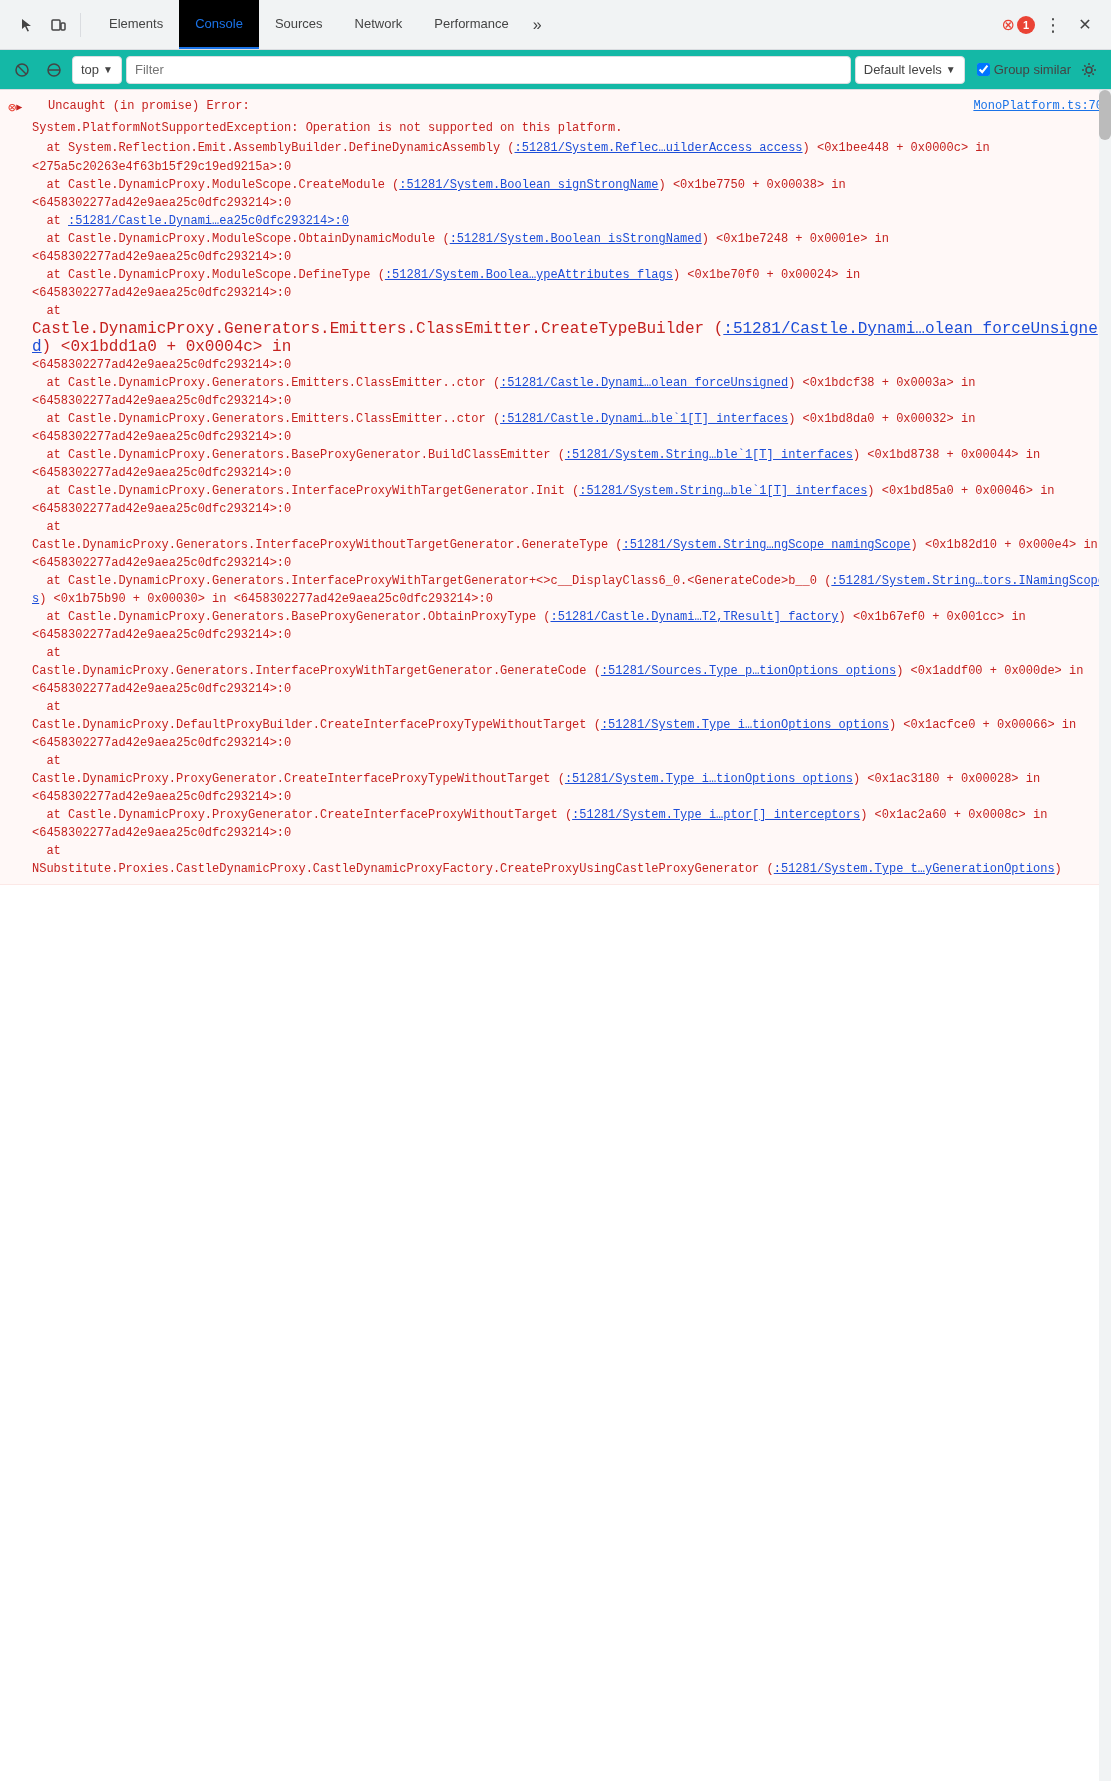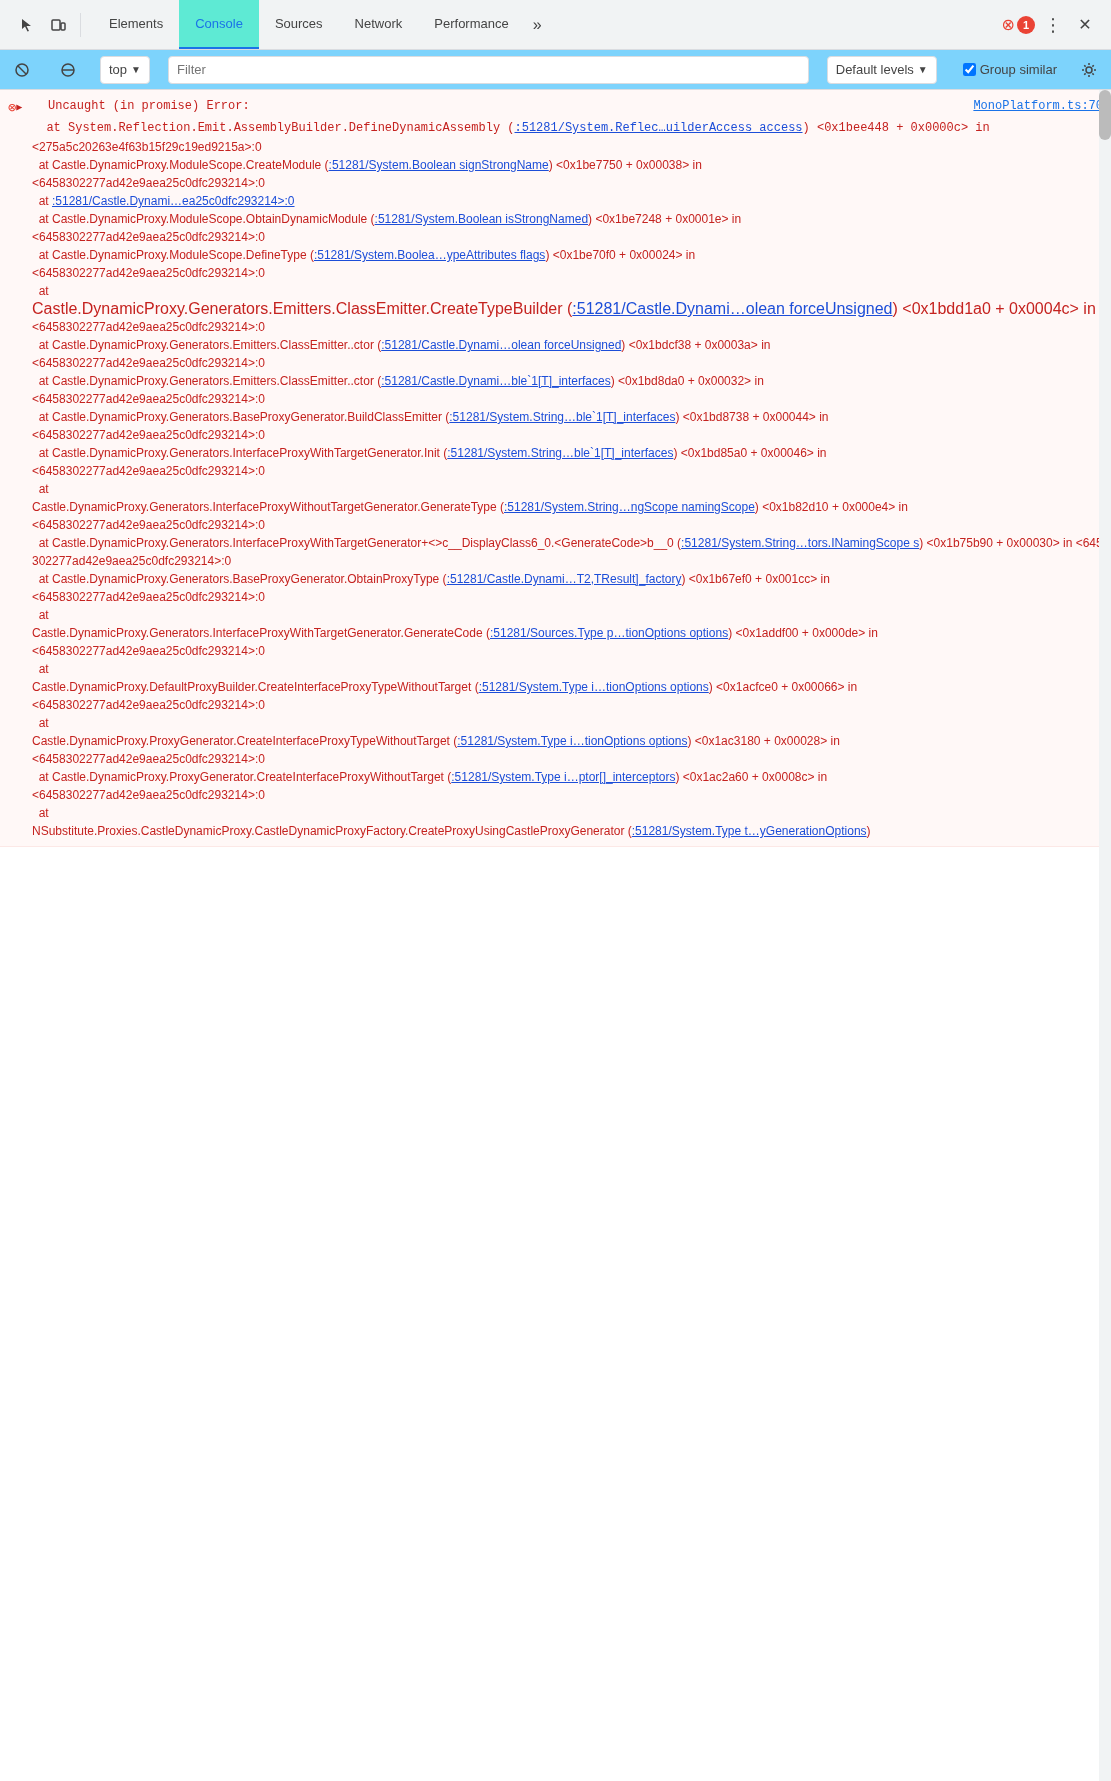--- a/index.html
+++ b/index.html
@@ -67,21 +67,21 @@
       cursor: pointer;
       font-size: 13px;
       color: #444;
       border-bottom: 2px solid transparent;
       white-space: nowrap;
     }
 
     .tab-item.active {
       color: #1a73e8;
       border-bottom: 2px solid #1a73e8;
-      background: #5eead4;
+      background: #000000;
     }
 
     .tab-more {
       padding: 0 8px;
       cursor: pointer;
       color: #444;
       font-size: 16px;
     }
 
     .tab-actions {
@@ -101,25 +101,25 @@
       align-items: center;
       justify-content: center;
       font-size: 11px;
       font-weight: bold;
     }
 
     
     .console-toolbar {
       display: flex;
       align-items: center;
-      background: #7dd3fc;
+      background: #14b8a6;
       border-bottom: 1px solid #dadce0;
       height: 40px;
       padding: 0 8px;
-      gap: 18px;
+      gap: 4px;
     }
 
     .toolbar-btn {
       width: 28px;
       height: 28px;
       display: flex;
       align-items: center;
       justify-content: center;
       border-radius: 4px;
       cursor: pointer;
@@ -274,21 +274,21 @@
       margin-right: 2px;
     }
 
     .link-text {
       color: #1d4ed8;
       text-decoration: underline;
       cursor: pointer;
     }
 
     pre {
-      font-family: Liberation Sans, sans-serif;
+      font-family: Liberation Mono, monospace;
       font-size: 12px;
       white-space: pre-wrap;
       word-break: break-all;
     }
   </style>
 </head>
 <body>
 
 <div class="devtools-tabs">
   <div class="tab-icons">
@@ -385,20 +385,21 @@
       </div>
       <div class="line-content">
         <span class="line-header">
           <span>Uncaught (in promise) Error:</span>
           <span class="line-source">MonoPlatform.ts:70</span>
         </span>
       </div>
     </div>
 
     <div style="padding-left: 32px;">
+      <pre class="console-line" style="display:block;padding-left:0;color:#c5221f;font-size:12px;line-height:18px;">System.PlatformNotSupportedException: Operation is not supported on this platform.</pre>
 
       <pre class="console-line" style="display:block;padding-left:0;color:#c5221f;font-size:12px;line-height:18px;">  at System.Reflection.Emit.AssemblyBuilder.DefineDynamicAssembly (<span class="link-text">:51281/System.Reflec…uilderAccess access</span>) &lt;0x1bee448 + 0x0000c&gt; in</pre>
 
       <pre style="display:block;color:#c5221f;font-size:12px;line-height:18px;">&lt;275a5c20263e4f63b15f29c19ed9215a&gt;:0</pre>
 
       <pre style="display:block;color:#c5221f;font-size:12px;line-height:18px;">  at Castle.DynamicProxy.ModuleScope.CreateModule (<span class="link-text">:51281/System.Boolean signStrongName</span>) &lt;0x1be7750 + 0x00038&gt; in</pre>
 
       <pre style="display:block;color:#c5221f;font-size:12px;line-height:18px;">&lt;6458302277ad42e9aea25c0dfc293214&gt;:0</pre>
 
       <pre style="display:block;color:#c5221f;font-size:12px;line-height:18px;">  at <span class="link-text">:51281/Castle.Dynami…ea25c0dfc293214&gt;:0</span></pre>

